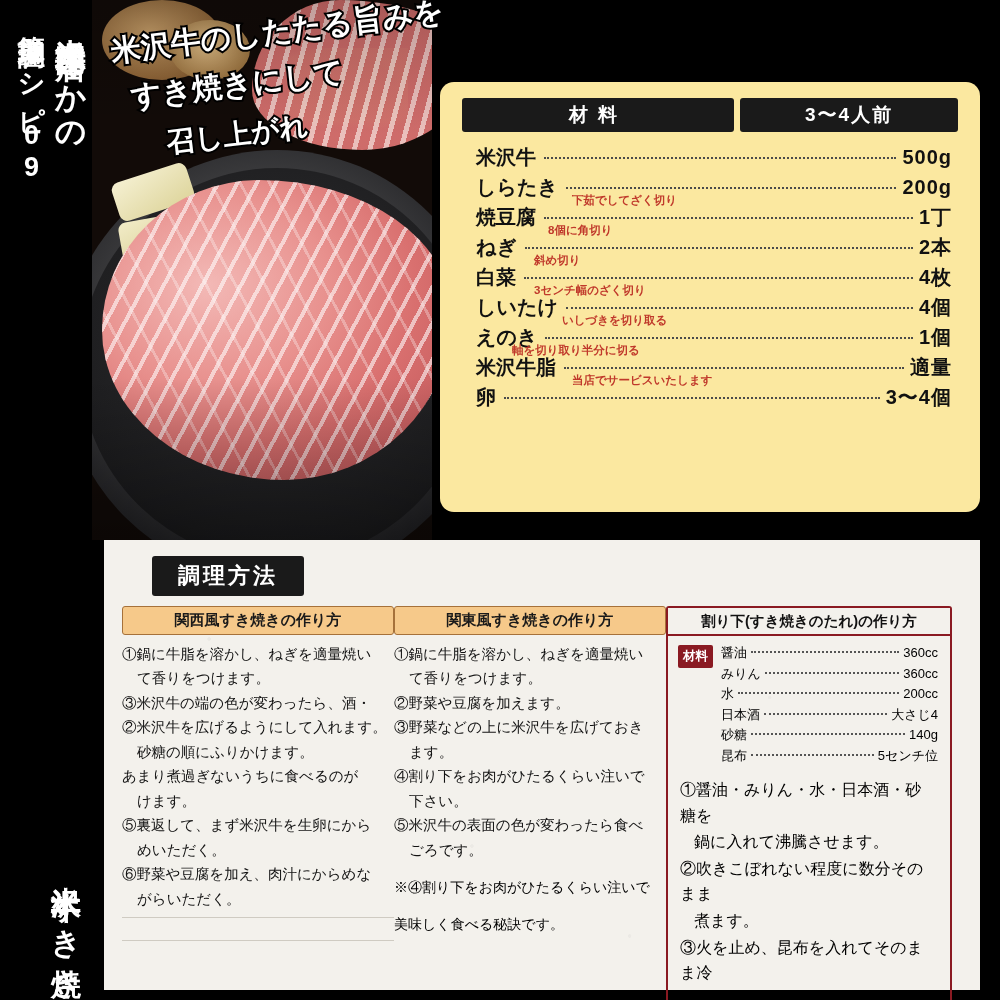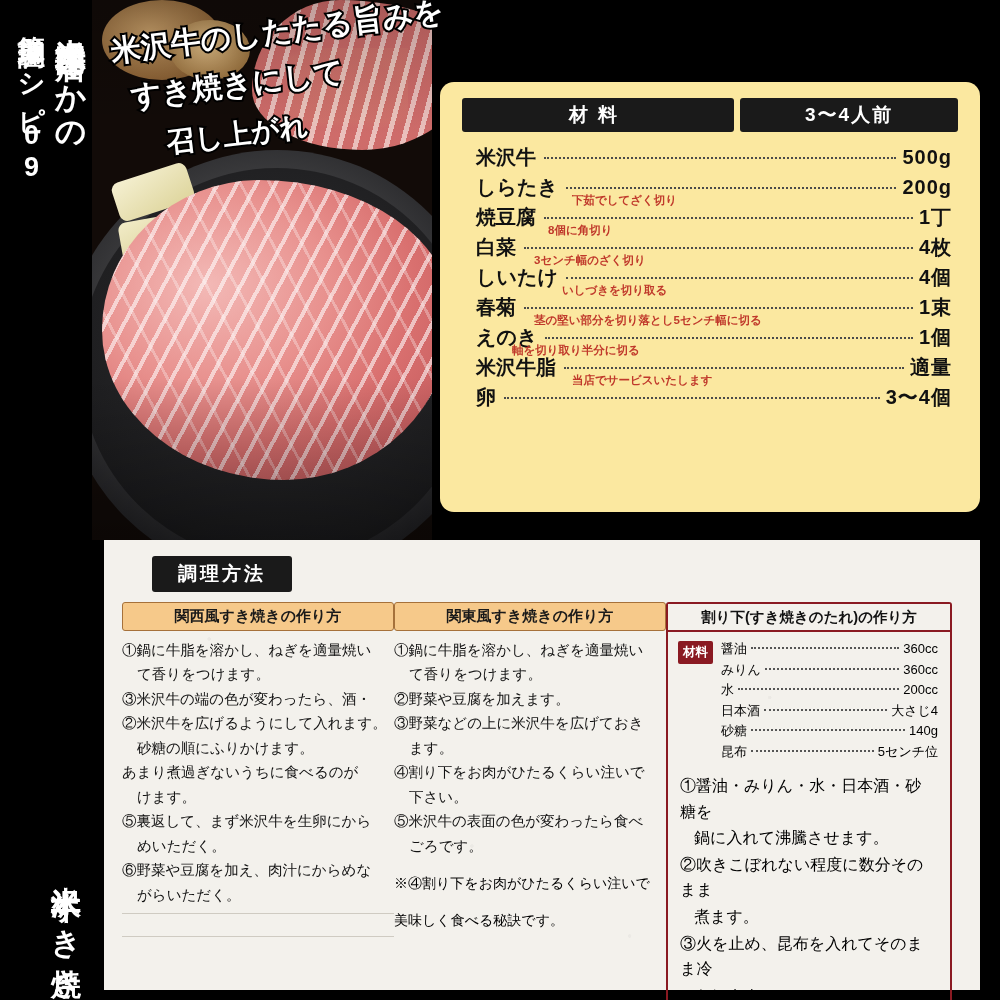--- a/index.html
+++ b/index.html
@@ -188,21 +188,21 @@
     background-image:
       radial-gradient(circle at 12% 22%, rgba(0,0,0,.035) 0 1.5px, rgba(0,0,0,0) 2px),
       radial-gradient(circle at 42% 68%, rgba(0,0,0,.03) 0 1.5px, rgba(0,0,0,0) 2px),
       radial-gradient(circle at 76% 35%, rgba(0,0,0,.03) 0 1.5px, rgba(0,0,0,0) 2px),
       radial-gradient(circle at 60% 88%, rgba(0,0,0,.03) 0 1.5px, rgba(0,0,0,0) 2px);
     padding:14px 18px;
   }
   .method-title {
     display:inline-block;
     background:#1a1a1a; color:#fff;
-    font-size:19px; font-weight:bold; letter-spacing:3px;
+    font-size:22px; font-weight:bold; letter-spacing:3px;
     padding:5px 26px; border-radius:3px;
     margin:2px 0 10px 30px;
   }
   .cols { display:flex; }
   .col { width:272px; }
   .col-head {
     background:#f6c98a;
     border:1.5px solid #a6713a;
     border-radius:3px;
     color:#1a1a1a; font-weight:bold; font-size:15px;
@@ -299,41 +299,41 @@
       <span class="ing-note" style="left:96px;">下茹でしてざく切り</span>
     </div>
 
     <div class="ing-row">
       <span class="ing-name">焼豆腐</span>
       <span class="ing-dots"></span>
       <span class="ing-qty">1丁</span>
       <span class="ing-note" style="left:72px;">8個に角切り</span>
     </div>
 
+    <div class="ing-row">
+      <span class="ing-name">ねぎ</span>
+      <span class="ing-dots"></span>
+      <span class="ing-qty">2本</span>
+      <span class="ing-note" style="left:58px;">斜め切り</span>
+    </div>
 
     <div class="ing-row">
       <span class="ing-name">白菜</span>
       <span class="ing-dots"></span>
       <span class="ing-qty">4枚</span>
       <span class="ing-note" style="left:58px;">3センチ幅のざく切り</span>
     </div>
 
     <div class="ing-row">
       <span class="ing-name">しいたけ</span>
       <span class="ing-dots"></span>
       <span class="ing-qty">4個</span>
       <span class="ing-note" style="left:86px;">いしづきを切り取る</span>
     </div>
 
-    <div class="ing-row">
-      <span class="ing-name">春菊</span>
-      <span class="ing-dots"></span>
-      <span class="ing-qty">1束</span>
-      <span class="ing-note" style="left:58px;">茎の堅い部分を切り落とし5センチ幅に切る</span>
-    </div>
 
     <div class="ing-row">
       <span class="ing-name">えのき</span>
       <span class="ing-dots"></span>
       <span class="ing-qty">1個</span>
       <span class="ing-note" style="left:36px;">軸を切り取り半分に切る</span>
     </div>
 
     <div class="ing-row">
       <span class="ing-name">米沢牛脂</span>

